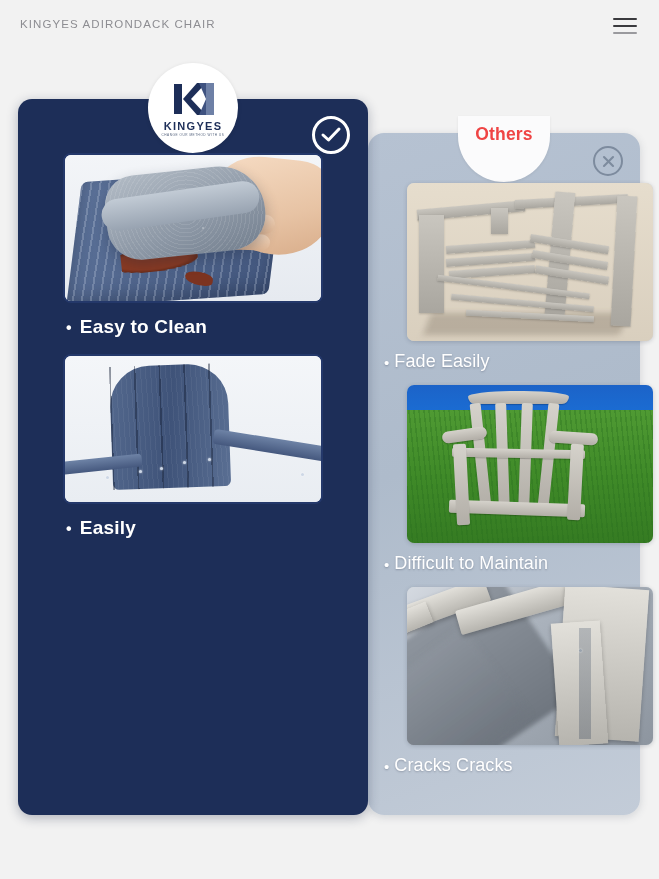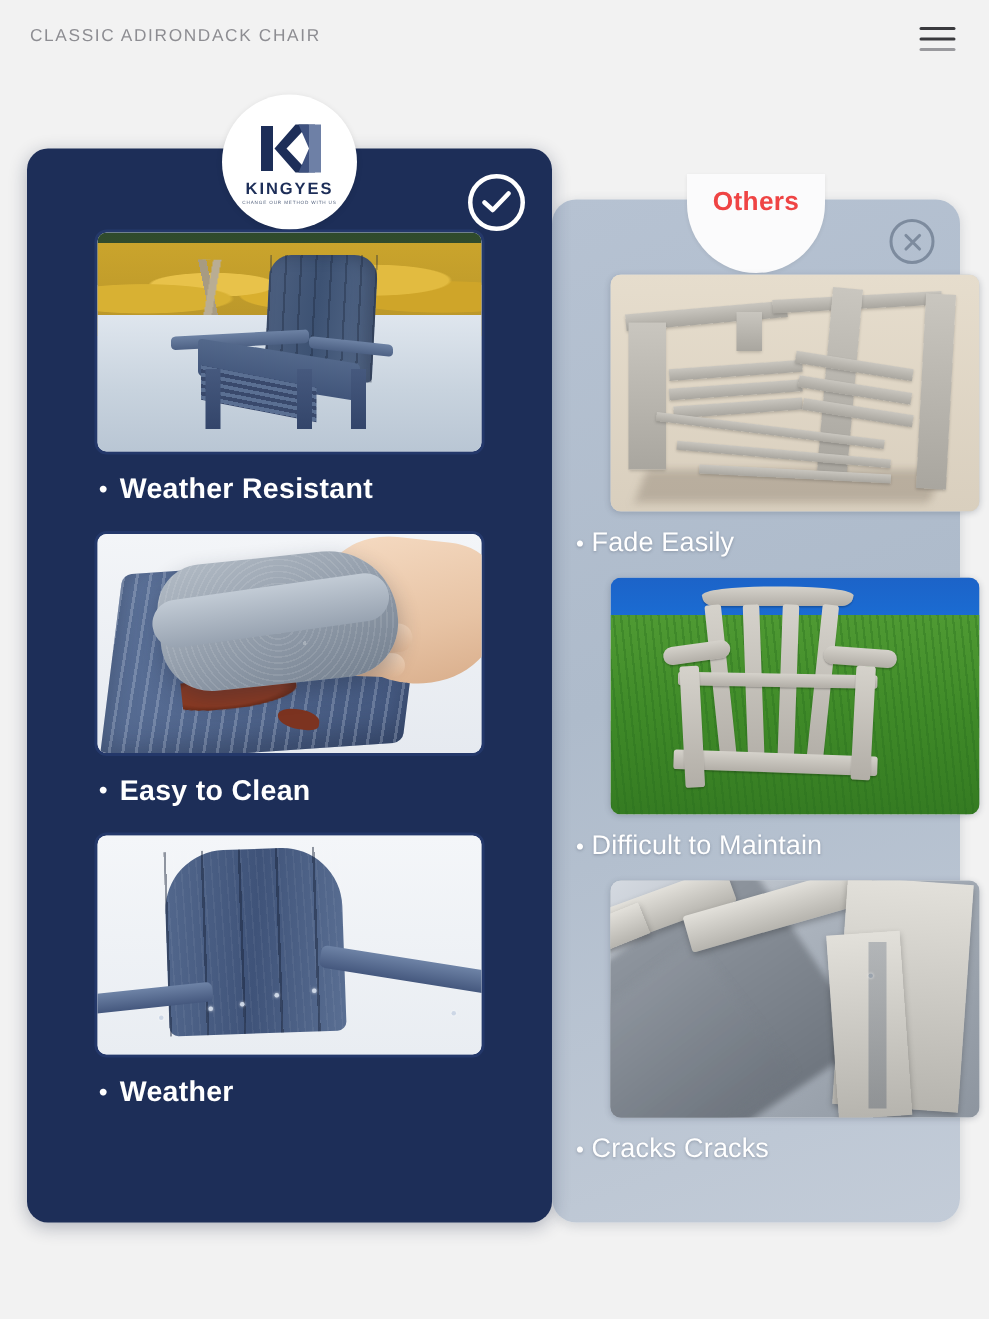--- a/index.html
+++ b/index.html
@@ -291,21 +291,21 @@
   .w3-dark{ position:absolute; background:linear-gradient(#8e959e,#6f767f); }
 
   .nowrap{ white-space:nowrap; }
 </style>
 </head>
 <body>
 
 <div class="stage">
 
   <div class="topbar">
-    <div class="topbar-title">CLASSIC ADIRONDACK CHAIR</div>
+    <div class="topbar-title">KINGYES ADIRONDACK CHAIR</div>
     <div class="hamburger">
       <span></span>
       <span></span>
       <span></span>
     </div>
   </div>
 
   <div class="panel-others">
 
     <div class="others-tab">
@@ -410,43 +410,20 @@
     </div>
 
     <div class="check-badge">
       <svg width="22" height="18" viewBox="0 0 22 18" aria-hidden="true">
         <polyline points="3,9 8.5,14 19,3" fill="none" stroke="#ffffff" stroke-width="3" stroke-linecap="round" stroke-linejoin="round"></polyline>
       </svg>
     </div>
 
     <div class="king-list">
 
-      <div class="king-item">
-        <div class="king-photo">
-          <div class="scene">
-            <div class="snow-sky"></div>
-            <div class="snow-trees"></div>
-            <div class="snow-rail"></div>
-            <div class="snow-ground"></div>
-            <div class="chair-back">
-                <div class="chair-slats"></div>
-              </div>
-            <div class="chair-arm"></div>
-            <div class="chair-arm2"></div>
-            <div class="chair-seat"></div>
-            <div class="chair-seat2"></div>
-            <div class="chair-leg" style="left:28%;"></div>
-            <div class="chair-leg" style="left:52%;"></div>
-            <div class="chair-leg" style="left:66%;"></div>
-          </div>
-        </div>
-        <div class="king-label">
-          <span class="dot">•</span><span>Weather Resistant</span>
-        </div>
-      </div>
 
       <div class="king-item">
         <div class="king-photo">
           <div class="scene">
             <div class="clean-bg"></div>
             <div class="clean-surface">
                 <div class="ribs"></div>
               </div>
             <div class="spill"></div>
             <div class="spill2"></div>
@@ -473,20 +450,20 @@
             <div class="dur-arm-l"></div>
             <div class="screw" style="left:29%; top:78%;"></div>
             <div class="screw" style="left:37%; top:76%;"></div>
             <div class="screw" style="left:46%; top:72%;"></div>
             <div class="screw" style="left:56%; top:70%;"></div>
             <div class="screw" style="left:16%; top:82%;"></div>
             <div class="screw" style="left:92%; top:80%;"></div>
           </div>
         </div>
         <div class="king-label">
-          <span class="dot">•</span><span>Weather</span>
+          <span class="dot">•</span><span>Easily</span>
         </div>
       </div>
 
     </div>
   </div>
 
 </div>
 
 </body></html>

